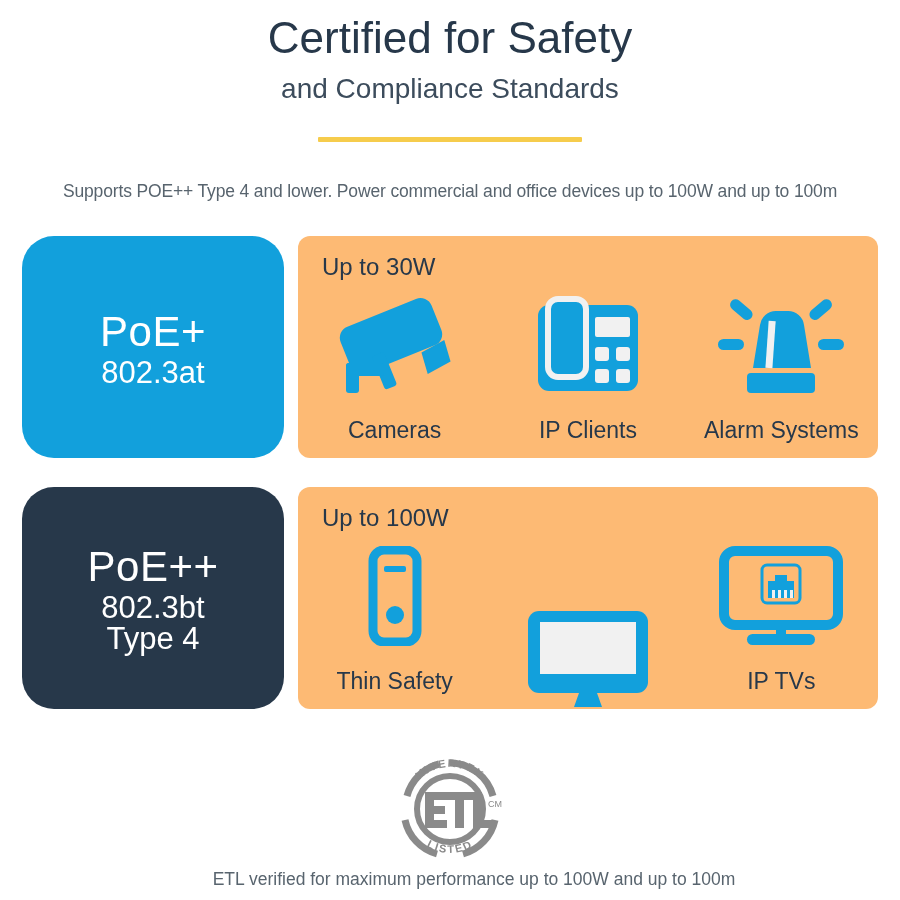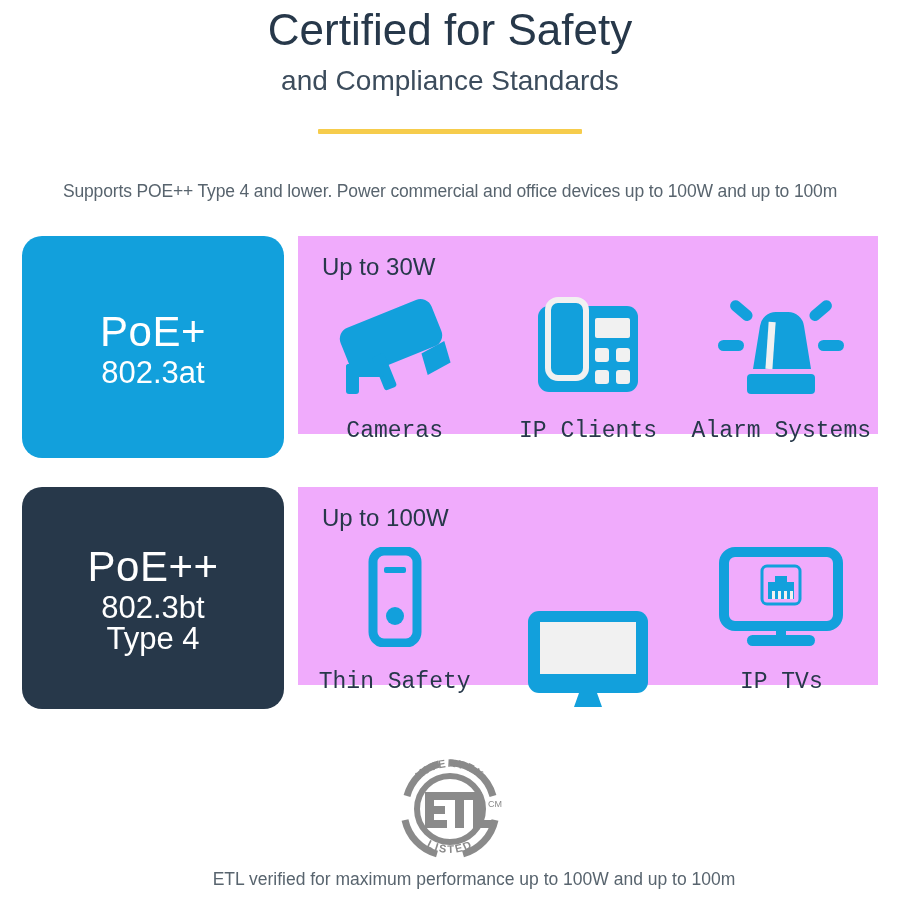--- a/index.html
+++ b/index.html
@@ -12,21 +12,21 @@
   #page {
     position: relative;
     width: 900px; height: 900px;
     background: #ffffff;
   }
 
   
   .header { position: absolute; top: 0; left: 0; width: 900px; text-align: center; }
   .title-line1 {
     font-size: 44px; color: #27384A; letter-spacing: 0px;
-    line-height: 52px; padding-top: 4px; font-weight: 400;
+    line-height: 52px; padding-top: 12px; font-weight: 400;
   }
   .title-line2 {
     font-size: 28px; color: #3C4C5C; line-height: 50px;
     font-weight: 400;
   }
   .divider-wrap { width: 900px; text-align: center; margin-top: 14px; }
   .divider {
     display: inline-block; width: 264px; height: 5px;
     background: #F6CC4C; border-radius: 1px;
   }
@@ -35,49 +35,49 @@
     text-align: center; font-size: 17.5px; color: #58646E;
     font-weight: 300; letter-spacing: -0.15px;
   }
 
   
   .row { position: absolute; left: 22px; width: 856px; display: flex; gap: 14px; }
   .row-top { top: 236px; height: 222px; }
   .row-bottom { top: 487px; height: 222px; }
 
   .badge-card {
-    width: 262px; height: 222px; border-radius: 20px;
+    width: 262px; height: 222px; border-radius: 32px;
     display: flex; flex-direction: column;
     align-items: center; justify-content: center;
     color: #ffffff; text-align: center;
   }
   .badge-blue { background: #12A0DC; }
   .badge-dark { background: #27384A; }
   .badge-title { font-size: 42px; font-weight: 300; line-height: 50px; letter-spacing: 0.5px; }
   .badge-sub { font-size: 31px; font-weight: 300; line-height: 31px; }
 
   .panel {
-    position: relative; flex: 1; height: 198px;
-    background: #f0abfc; border-radius: 0;
+    position: relative; flex: 1; height: 222px;
+    background: #fdba74; border-radius: 12px;
   }
   .panel-heading {
     position: absolute; top: 17px; left: 24px;
     font-size: 24px; color: #27384A; font-weight: 400;
   }
   .devices {
     position: absolute; top: 50px; left: 0; width: 100%; height: 172px;
     display: flex; align-items: flex-end;
   }
   .device { flex: 1; display: flex; flex-direction: column; align-items: center; }
   .device-icon {
     height: 104px; display: flex; align-items: center; justify-content: center;
   }
   .device-label {
     font-size: 23px; color: #27384A; margin-top: 20px;
-    padding-bottom: 14px; font-weight: 400; white-space: nowrap; font-family: Liberation Mono, monospace;
+    padding-bottom: 14px; font-weight: 400; white-space: nowrap;
   }
 
   
   .etl-wrap {
     position: absolute; top: 752px; left: 0; width: 900px;
     display: flex; justify-content: center;
   }
   .footer-note {
     position: absolute; top: 869px; left: 0; width: 900px;
     text-align: center; font-size: 17.5px; color: #58646E; font-weight: 300; padding-left: 48px;

